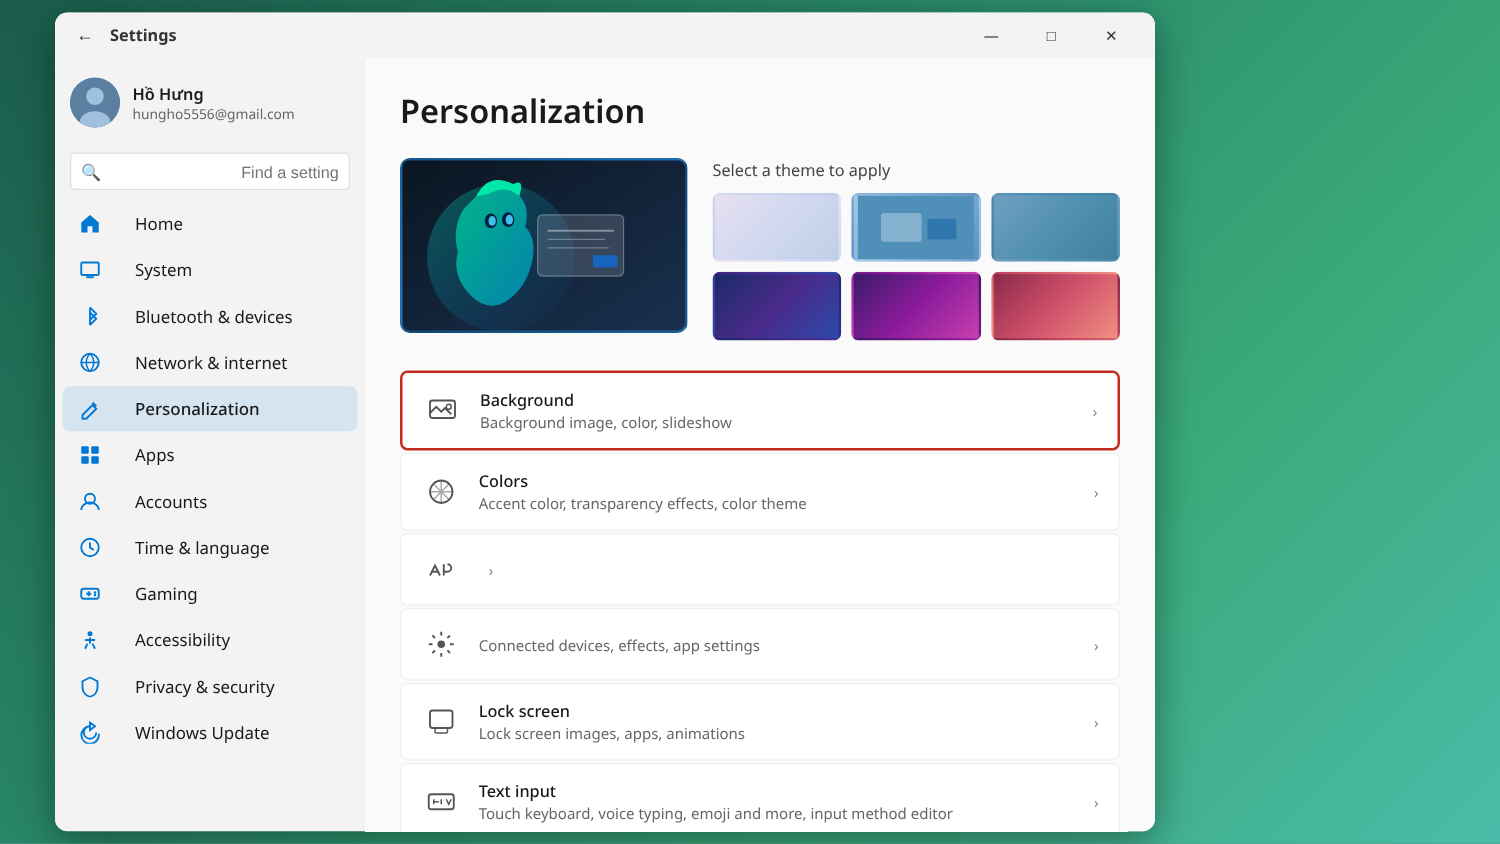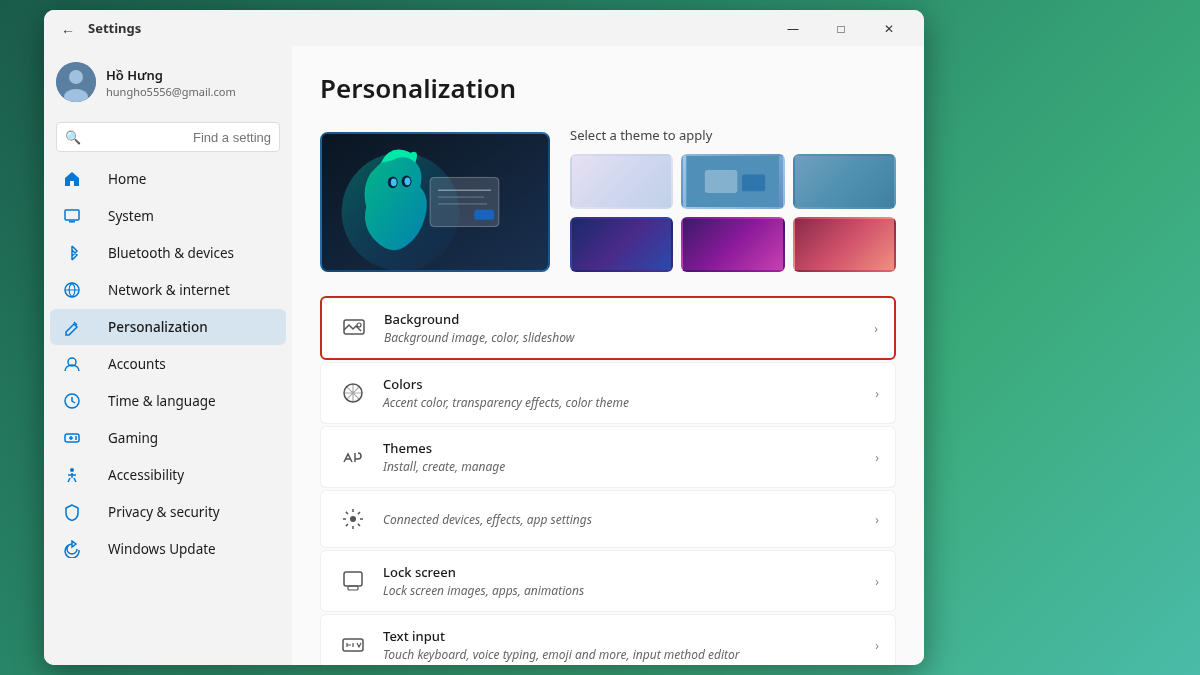--- a/index.html
+++ b/index.html
@@ -185,21 +185,21 @@
       font-weight: 600;
       color: #1a1a1a;
       margin-bottom: 20px;
     }
 
     
     .theme-section {
       display: flex;
       gap: 20px;
       margin-bottom: 24px;
-      align-items: flex-end;
+      align-items: flex-start;
     }
 
     .current-theme-preview {
       width: 230px;
       height: 140px;
       border-radius: 8px;
       overflow: hidden;
       flex-shrink: 0;
       background: linear-gradient(135deg, #1a2a3a 0%, #2a4a6a 50%, #3a6a9a 100%);
       position: relative;
@@ -284,21 +284,20 @@
     .settings-item-text { flex: 1; }
     .settings-item-title {
       font-size: 13px;
       font-weight: 500;
       color: #1a1a1a;
     }
     .settings-item-desc {
       font-size: 12px;
       color: #666;
       margin-top: 1px;
-      font-style: italic;
     }
 
     .settings-item-arrow {
       font-size: 12px;
       color: #888;
       margin-left: 8px;
     }
   </style>
 </head>
 <body>
@@ -376,20 +375,31 @@
     <span>Network &amp; internet</span>
   </div>
           <div class="nav-item active">
     <span class="nav-icon">
               <svg width="18" height="18" viewBox="0 0 18 18">
                 <path d="M3 14l8-8 3 3-8 8H3v-3z" fill="none" stroke="#0078d4" stroke-width="1.5"></path>
                 <path d="M11 4l3 3" fill="none" stroke="#0078d4" stroke-width="1.5"></path>
               </svg>
             </span>
     <span>Personalization</span>
+  </div>
+          <div class="nav-item">
+    <span class="nav-icon">
+              <svg width="18" height="18" viewBox="0 0 18 18">
+                <rect x="2" y="2" width="6" height="6" rx="1" fill="#0078d4"></rect>
+                <rect x="10" y="2" width="6" height="6" rx="1" fill="#0078d4"></rect>
+                <rect x="2" y="10" width="6" height="6" rx="1" fill="#0078d4"></rect>
+                <rect x="10" y="10" width="6" height="6" rx="1" fill="#0078d4"></rect>
+              </svg>
+            </span>
+    <span>Apps</span>
   </div>
           <div class="nav-item">
     <span class="nav-icon">
               <svg width="18" height="18" viewBox="0 0 18 18">
                 <circle cx="9" cy="7" r="4" fill="none" stroke="#0078d4" stroke-width="1.5"></circle>
                 <path d="M2 16c0-3.3 3.1-6 7-6s7 2.7 7 6" fill="none" stroke="#0078d4" stroke-width="1.5"></path>
               </svg>
             </span>
     <span>Accounts</span>
   </div>
@@ -531,24 +541,20 @@
       <div class="settings-item-desc">Accent color, transparency effects, color theme</div>
     </div>
     <span class="settings-item-arrow">›</span>
   </div>
           <div class="settings-item">
     <div class="settings-item-icon">
               <svg width="24" height="24" viewBox="0 0 24 24">
                 <path d="M3 17l4-8 4 8M5 14h4M14 8v9M17 8c1.7 0 3 1.3 3 3s-1.3 3-3 3h-3" fill="none" stroke="#555" stroke-width="1.5"></path>
               </svg>
             </div>
-    <div class="settings-item-text">
-      <div class="settings-item-title">Themes</div>
-      <div class="settings-item-desc">Install, create, manage</div>
-    </div>
     <span class="settings-item-arrow">›</span>
   </div>
           <div class="settings-item">
     <div class="settings-item-icon">
               <svg width="24" height="24" viewBox="0 0 24 24">
                 <circle cx="12" cy="12" r="3" fill="#555"></circle>
                 <path d="M12 2v3M12 19v3M2 12h3M19 12h3M4.9 4.9l2.1 2.1M16.9 16.9l2.1 2.1M4.9 19.1l2.1-2.1M16.9 7.1l2.1-2.1" stroke="#555" stroke-width="1.5"></path>
               </svg>
             </div>
     <div class="settings-item-text">

